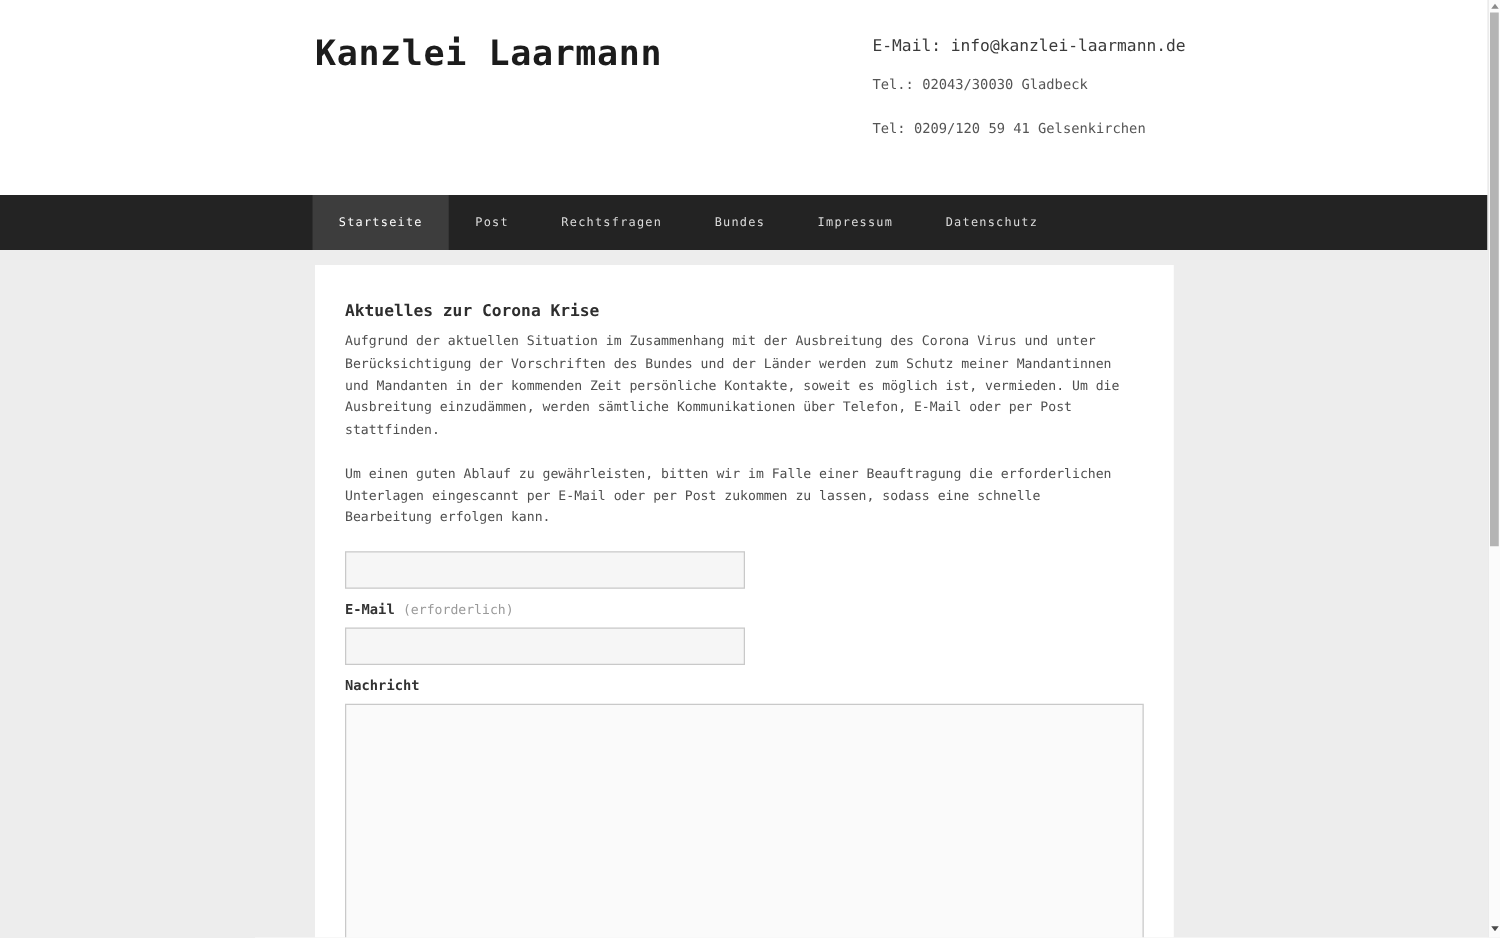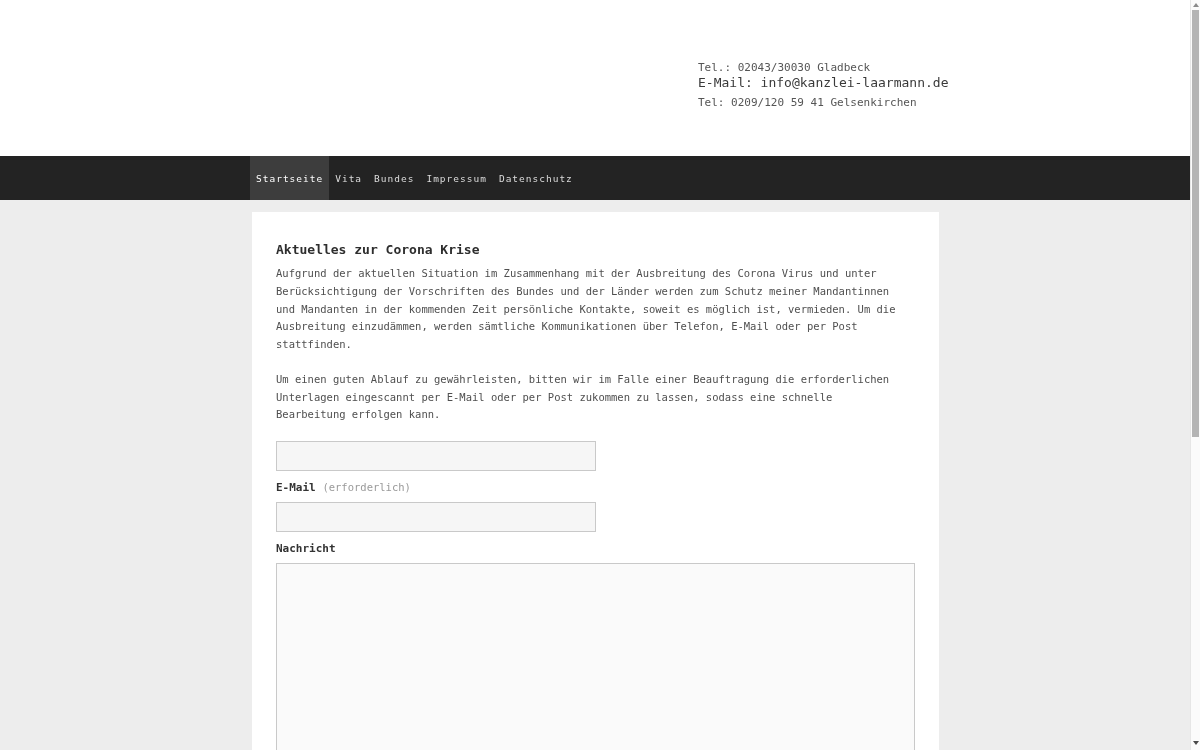--- a/index.html
+++ b/index.html
@@ -17,21 +17,21 @@
     background: #ffffff;
   }
   .site-title {
     position: absolute; left: 252px; top: 26px;
     font-size: 28px; font-weight: bold;
     color: #1c1c1c; letter-spacing: 0.5px;
     cursor: pointer;
   }
   .contact-email {
     position: absolute; left: 698px; top: 30px;
-    font-size: 13px; color: #3a3a3a; margin-top: 45px;
+    font-size: 13px; color: #3a3a3a;
   }
   .contact-tel1 {
     position: absolute; left: 698px; top: 61px;
     font-size: 11px; color: #555555;
   }
   .contact-tel2 {
     position: absolute; left: 698px; top: 96px;
     font-size: 11px; color: #555555;
   }
 
@@ -40,21 +40,21 @@
     position: absolute; top: 156px; left: 0;
     width: 1200px; height: 44px;
     background: #232323;
   }
   .nav-inner {
     position: absolute; left: 250px; top: 0; height: 44px;
     display: flex;
   }
   .nav-item {
     display: flex; align-items: center;
-    padding: 0 6px; height: 44px;
+    padding: 0 21px; height: 44px;
     font-size: 9.5px; letter-spacing: 1px;
     color: #dcdcdc; text-decoration: none; cursor: pointer;
     white-space: nowrap;
   }
   .nav-item.active {
     background: #3d3d3d; color: #ffffff;
   }
 
   
   .page-area {
@@ -130,29 +130,31 @@
     width: 0; height: 0;
     border-left: 3px solid transparent;
     border-right: 3px solid transparent;
     border-top: 4px solid #4a4a4a;
   }
 </style>
 </head>
 <body>
 
 <div class="header">
+  <div class="site-title">Kanzlei Laarmann</div>
   <div class="contact-email">E-Mail: info@kanzlei-laarmann.de</div>
   <div class="contact-tel1">Tel.: 02043/30030 Gladbeck</div>
   <div class="contact-tel2">Tel: 0209/120 59 41 Gelsenkirchen</div>
 </div>
 
 <div class="navbar">
   <div class="nav-inner">
     <a class="nav-item active">Startseite</a>
-    <a class="nav-item">Vita</a>
+    <a class="nav-item">Post</a>
+    <a class="nav-item">Rechtsfragen</a>
     <a class="nav-item">Bundes</a>
     <a class="nav-item">Impressum</a>
     <a class="nav-item">Datenschutz</a>
   </div>
 </div>
 
 <div class="page-area">
   <div class="card">
     <h1>Aktuelles zur Corona Krise</h1>
     <p>Aufgrund der aktuellen Situation im Zusammenhang mit der Ausbreitung des Corona Virus und unter Berücksichtigung der Vorschriften des Bundes und der Länder werden zum Schutz meiner Mandantinnen und Mandanten in der kommenden Zeit persönliche Kontakte, soweit es möglich ist, vermieden. Um die Ausbreitung einzudämmen, werden sämtliche Kommunikationen über Telefon, E-Mail oder per Post stattfinden.</p>

